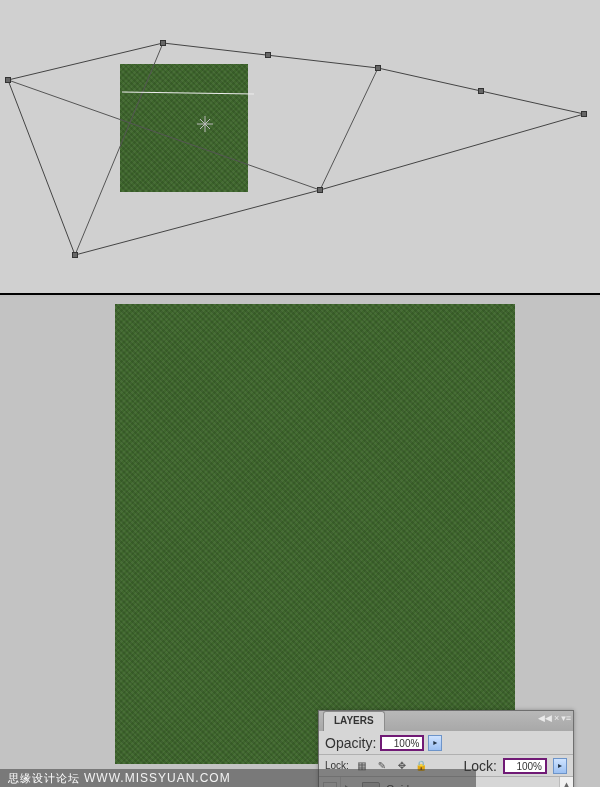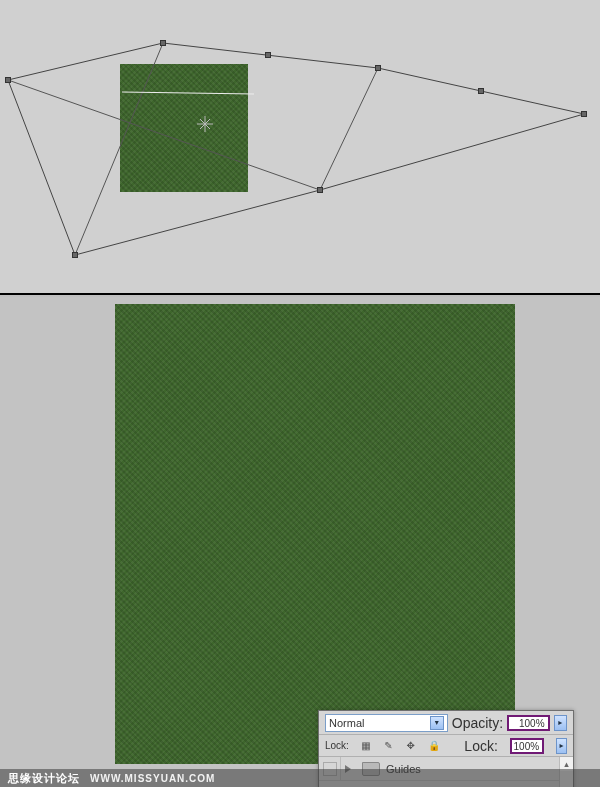--- a/index.html
+++ b/index.html
@@ -23,33 +23,33 @@
   .panel-tabbar { height: 20px; background: linear-gradient(#b8b8b8,#a8a8a8); display: flex; align-items: flex-end; position: relative; }
   .panel-tab { height: 20px; padding: 3px 10px 0 10px; background: #d6d6d6; border: 1px solid #8c8c8c; border-bottom: none; border-top-left-radius: 3px; border-top-right-radius: 3px; font-weight: bold; font-size: 10px; margin-left: 4px; }
   .panel-menu { position: absolute; right: 2px; top: 2px; display: flex; gap: 2px; }
   .panel-menu span { font-size: 9px; color: #eaeaea; cursor: default; }
   .ctrl-row { height: 24px; display: flex; align-items: center; padding: 0 6px; gap: 4px; border-bottom: 1px solid #b0b0b0; }
   .select { height: 18px; width: 128px; background: #fff; border: 1px solid #7b9ec8; display: inline-flex; align-items: center; justify-content: space-between; padding: 0 3px; }
   .select .arrow { width: 14px; height: 14px; background: linear-gradient(#cfe3ff,#9cc0f2); border: 1px solid #6d94c9; display: flex; align-items: center; justify-content: center; font-size: 8px; color: #234; }
   .label-sm { font-size: 14px; }
   .pct-box { width: 44px; height: 16px; background: #fff; border: 2px solid #701a75; text-align: right; padding-right: 3px; font-size: 10px; line-height: 14px; }
   .spin { width: 14px; height: 16px; background: linear-gradient(#cfe3ff,#9cc0f2); border: 1px solid #6d94c9; display: flex; align-items: center; justify-content: center; font-size: 8px; color: #234; }
-  .lock-row { height: 22px; display: flex; align-items: center; padding: 0 6px; gap: 12px; border-bottom: 1px solid #b0b0b0; font-size: 10px; }
+  .lock-row { height: 22px; display: flex; align-items: center; padding: 0 6px; gap: 6px; border-bottom: 1px solid #b0b0b0; font-size: 10px; }
   .lock-ico { width: 14px; height: 14px; display: inline-flex; align-items: center; justify-content: center; color: #555; }
   .layer-list { flex: 1; background: #d6d6d6; overflow: hidden; border-bottom: 1px solid #b0b0b0; position: relative; }
   .layer-row { height: 34px; display: flex; align-items: center; border-bottom: 1px solid #bcbcbc; }
   .eye-col { width: 22px; height: 100%; display: flex; align-items: center; justify-content: center; border-right: 1px solid #bcbcbc; }
   .thumb { width: 28px; height: 26px; margin: 0 4px; border: 1px solid #666; background: #fff; display: flex; align-items: center; justify-content: center; }
   .thumb.group { width: 18px; height: 14px; background: #b9b9b9; border: 1px solid #888; border-radius: 0 2px 2px 2px; position: relative; margin-left: 6px; }
   .tri { width: 0; height: 0; border-left: 6px solid #777; border-top: 4px solid transparent; border-bottom: 4px solid transparent; margin: 0 5px 0 4px; }
   .row-label { flex: 1; font-size: 11px; padding-left: 2px; }
   .scroll-track { position: absolute; right: 0; top: 0; bottom: 0; width: 14px; background: #e4e4e4; border-left: 1px solid #bcbcbc; }
   .scroll-arrow { height: 14px; display: flex; align-items: center; justify-content: center; font-size: 9px; color: #666; background: #f1f1f1; }
-  footer.watermark { position: absolute; left: 0; bottom: 0; height: 18px; width: 600px; display: flex; align-items: center; padding: 0 8px; color: #fff; font-size: 11px; letter-spacing: 1px; background: rgba(60,60,60,0.55); font-weight: bold; }
-  footer.watermark .url { font-size: 10px; margin-left: 10px; opacity: .9; }
+  footer.watermark { position: absolute; left: 0; bottom: 0; height: 18px; width: 476px; display: flex; align-items: center; padding: 0 8px; color: #fff; font-size: 11px; letter-spacing: 1px; background: rgba(60,60,60,0.55); }
+  footer.watermark .url { font-size: 12px; margin-left: 4px; opacity: .9; }
   svg.wire { position: absolute; inset: 0; }
 </style>
 </head>
 <body>
 
 <div class="top-pane">
   <div class="fabric-sq texture"></div>
   <svg class="wire" viewBox="0 0 600 295">
     <polyline points="75,255 8,80 163,43 378,68 584,114" fill="none" stroke="#444" stroke-width="1"></polyline>
     <polyline points="75,255 320,190 584,114" fill="none" stroke="#444" stroke-width="1"></polyline>
@@ -71,26 +71,30 @@
   <div class="handle" style="left:320px;top:190px"></div>
   <div class="handle" style="left:75px;top:255px"></div>
   <div class="handle" style="left:268px;top:55px"></div>
   <div class="handle" style="left:481px;top:91px"></div>
 </div>
 
 <div class="bottom-pane">
   <div class="fabric-big texture"></div>
 
   <div class="layers-panel">
+    <div class="panel-tabbar">
+      <div class="panel-tab">LAYERS</div>
+      <div class="panel-menu">
+        <span>◀◀</span>
+        <span>×</span>
+        <span>▾≡</span>
+      </div>
+    </div>
 
     <div class="ctrl-row">
-      <div class="select">
-        <span>Normal</span>
-        <span class="arrow">▾</span>
-      </div>
       <span class="label-sm">Opacity:</span>
       <div class="pct-box">100%</div>
       <div class="spin">▸</div>
     </div>
 
     <div class="lock-row">
       <span>Lock:</span>
       <span class="lock-ico">▦</span>
       <span class="lock-ico">✎</span>
       <span class="lock-ico">✥</span>

